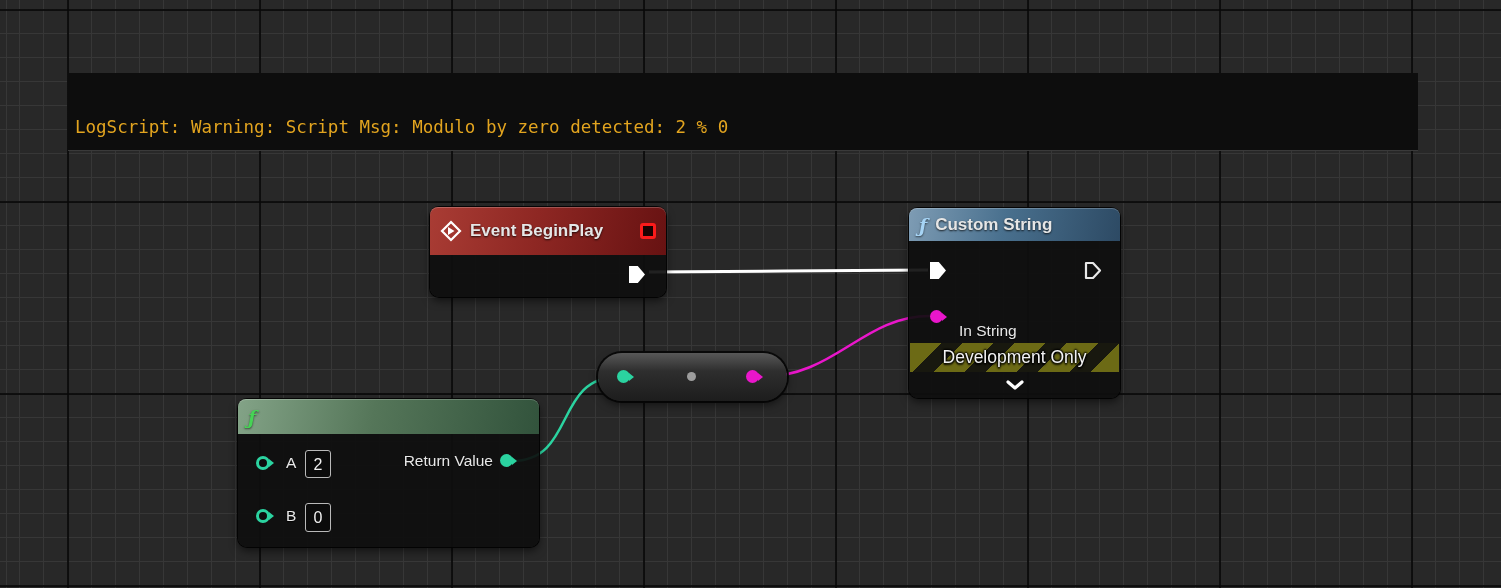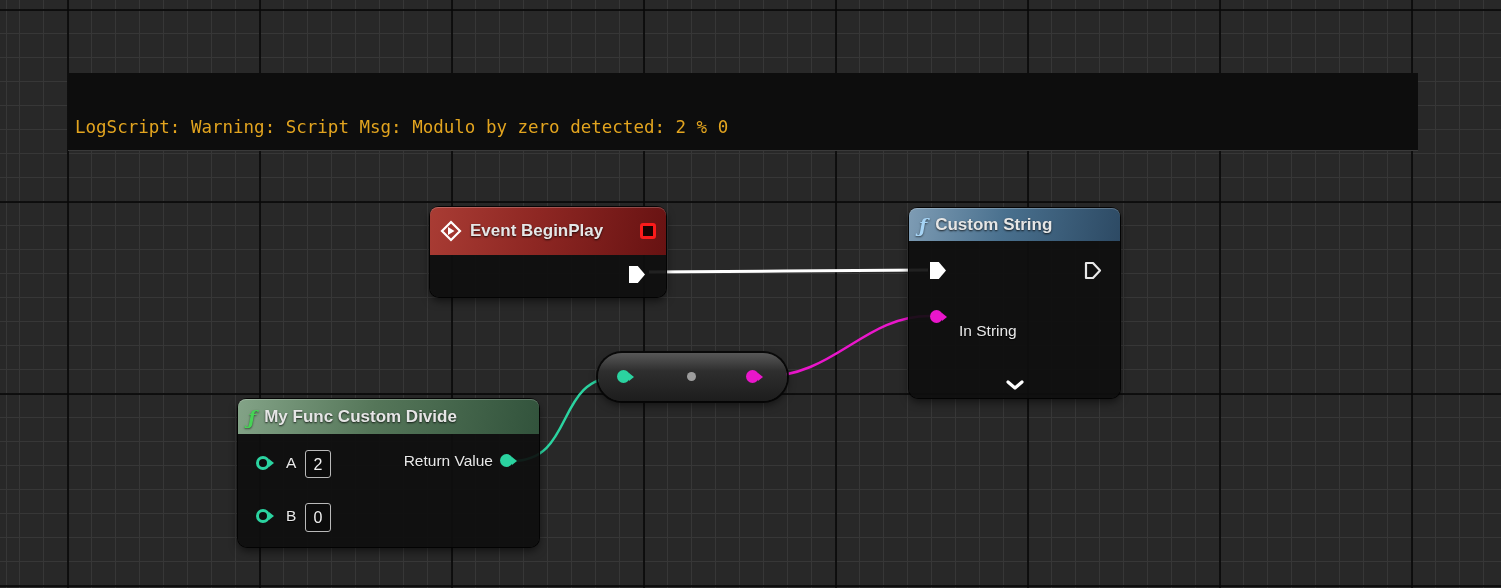--- a/index.html
+++ b/index.html
@@ -145,39 +145,41 @@
       <span class="node-title">Custom String</span>
     </div>
     <span class="exec-pin filled" style="left:21px;top:54px;"></span>
     <svg style="position:absolute;left:175px;top:53px;" width="18" height="19">
       <path d="M2 2 h7 l7 7.5 -7 7.5 h-7 z" fill="none" stroke="#e8e8e8" stroke-width="2.2" stroke-linejoin="round"></path>
     </svg>
     <span class="circle-pin" style="left:21px;top:102px;background:#ea16cb;">
       <span class="nub" style="border-left:5px solid #ea16cb;"></span>
     </span>
     <span class="pin-label" style="left:50px;top:114px;">In String</span>
+    <div class="dev-band">
+      <span>Development Only</span>
+    </div>
     <svg class="chevron" style="left:97px;top:172px;" width="18" height="11">
       <path d="M2 2 L9 8 L16 2" fill="none" stroke="#fff" stroke-width="3.2" stroke-linecap="round" stroke-linejoin="round"></path>
     </svg>
   </div>
 
   <div id="node-pill">
     <span class="circle-pin" style="left:19px;top:17px;background:#2bd3a0;">
       <span class="nub" style="border-left:5px solid #2bd3a0;"></span>
     </span>
     <span class="dot" style="left:89px;top:19px;"></span>
     <span class="circle-pin" style="left:148px;top:17px;background:#ea16cb;">
       <span class="nub" style="border-left:5px solid #ea16cb;"></span>
     </span>
   </div>
 
   <div class="node" id="node-myfunc">
     <div class="node-header">
       <span class="fn-icon">ƒ</span>
-      <span class="node-title">My Func Custom Divide</span>
     </div>
     <span class="ring-pin" style="left:18px;top:57px;">
       <span class="nub"></span>
     </span>
     <span class="pin-label" style="left:48px;top:55px;">A</span>
     <div class="value-box" style="left:67px;top:51px;width:26px;height:28px;line-height:27px;">2</div>
     <span class="ring-pin" style="left:18px;top:110px;">
       <span class="nub"></span>
     </span>
     <span class="pin-label" style="left:48px;top:108px;">B</span>

